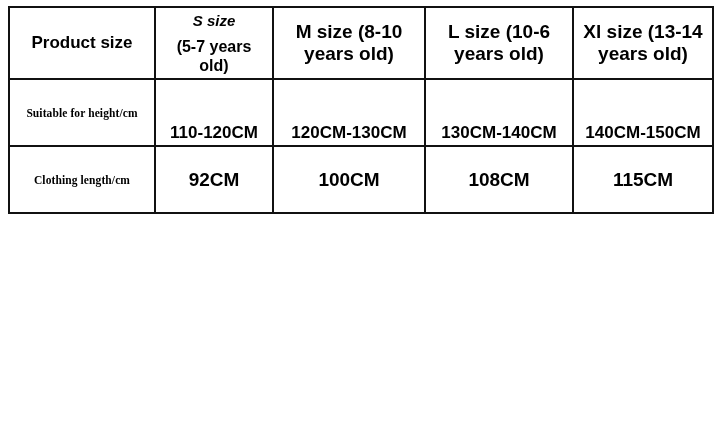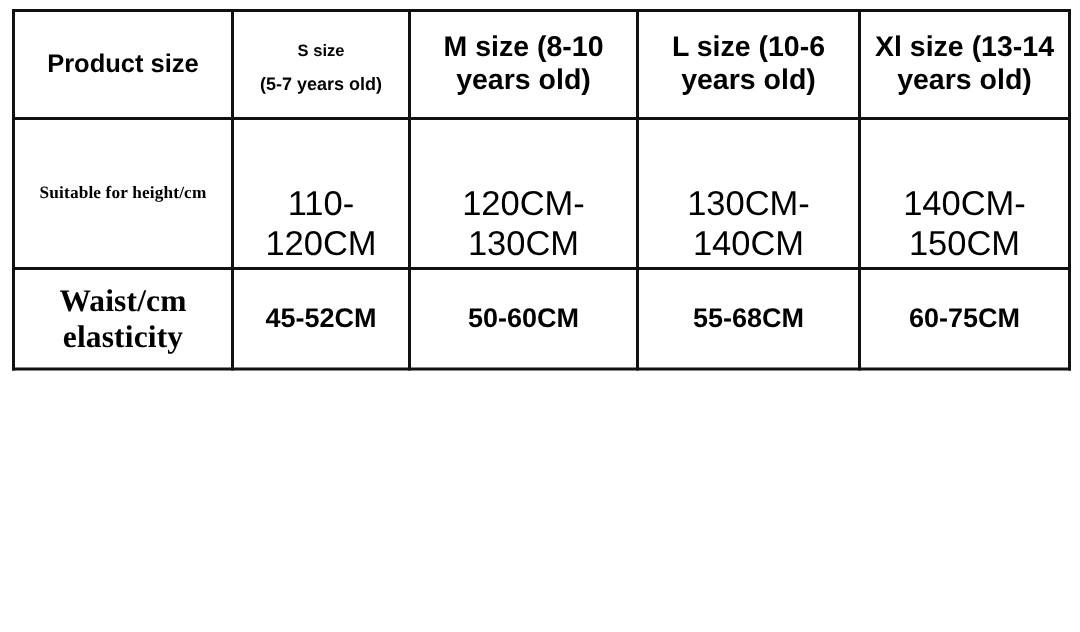--- a/index.html
+++ b/index.html
@@ -45,26 +45,27 @@
     font-size: 17px;
     font-weight: bold;
     line-height: 1.15;
   }
   .hdr-s {
     font-size: 16px;
     font-weight: bold;
     line-height: 1.2;
   }
   .hdr-s .sz {
-    font-size: 11px;
+    font-size: 15px;
     font-weight: bold;
+    font-style: italic;
   }
   .hdr-s .age {
     display: block;
-    font-size: 12px;
+    font-size: 16px;
     font-weight: bold;
     margin-top: 7px;
   }
   .hdr-big {
     font-size: 19px;
     font-weight: bold;
     line-height: 1.18;
     text-align: center;
   }
 
@@ -81,22 +82,22 @@
   }
   .row-label.xl {
     font-size: 21px;
     line-height: 1.1;
   }
   .val {
     font-size: 19px;
     font-weight: bold;
   }
   .val.sm {
-    font-size: 23px;
-    font-weight: normal;
+    font-size: 17px;
+    font-weight: bold;
     margin-top: 40px;
   }
   .val.md {
     font-size: 18px;
     font-weight: bold;
   }
 </style>
 </head>
 <body>
 
@@ -152,39 +153,36 @@
           <div class="val sm">120CM-130CM</div>
         </td>
         <td>
           <div class="val sm">130CM-140CM</div>
         </td>
         <td>
           <div class="val sm">140CM-150CM</div>
         </td>
       </tr>
 
+      <tr class="data-row">
+        <td>
+          <div class="row-label">Clothing length/cm</div>
+        </td>
+        <td>
+          <div class="val">92CM</div>
+        </td>
+        <td>
+          <div class="val">100CM</div>
+        </td>
+        <td>
+          <div class="val">108CM</div>
+        </td>
+        <td>
+          <div class="val">115CM</div>
+        </td>
+      </tr>
 
 
 
-      <tr class="data-row">
-        <td>
-          <div class="row-label xl">
-            <span>Waist/cm</span><br>
-            <span>elasticity</span>
-          </div>
-        </td>
-        <td>
-          <div class="val md">45-52CM</div>
-        </td>
-        <td>
-          <div class="val md">50-60CM</div>
-        </td>
-        <td>
-          <div class="val md">55-68CM</div>
-        </td>
-        <td>
-          <div class="val md">60-75CM</div>
-        </td>
-      </tr>
     </tbody>
   </table>
 
 </div>
 
 </body></html>

